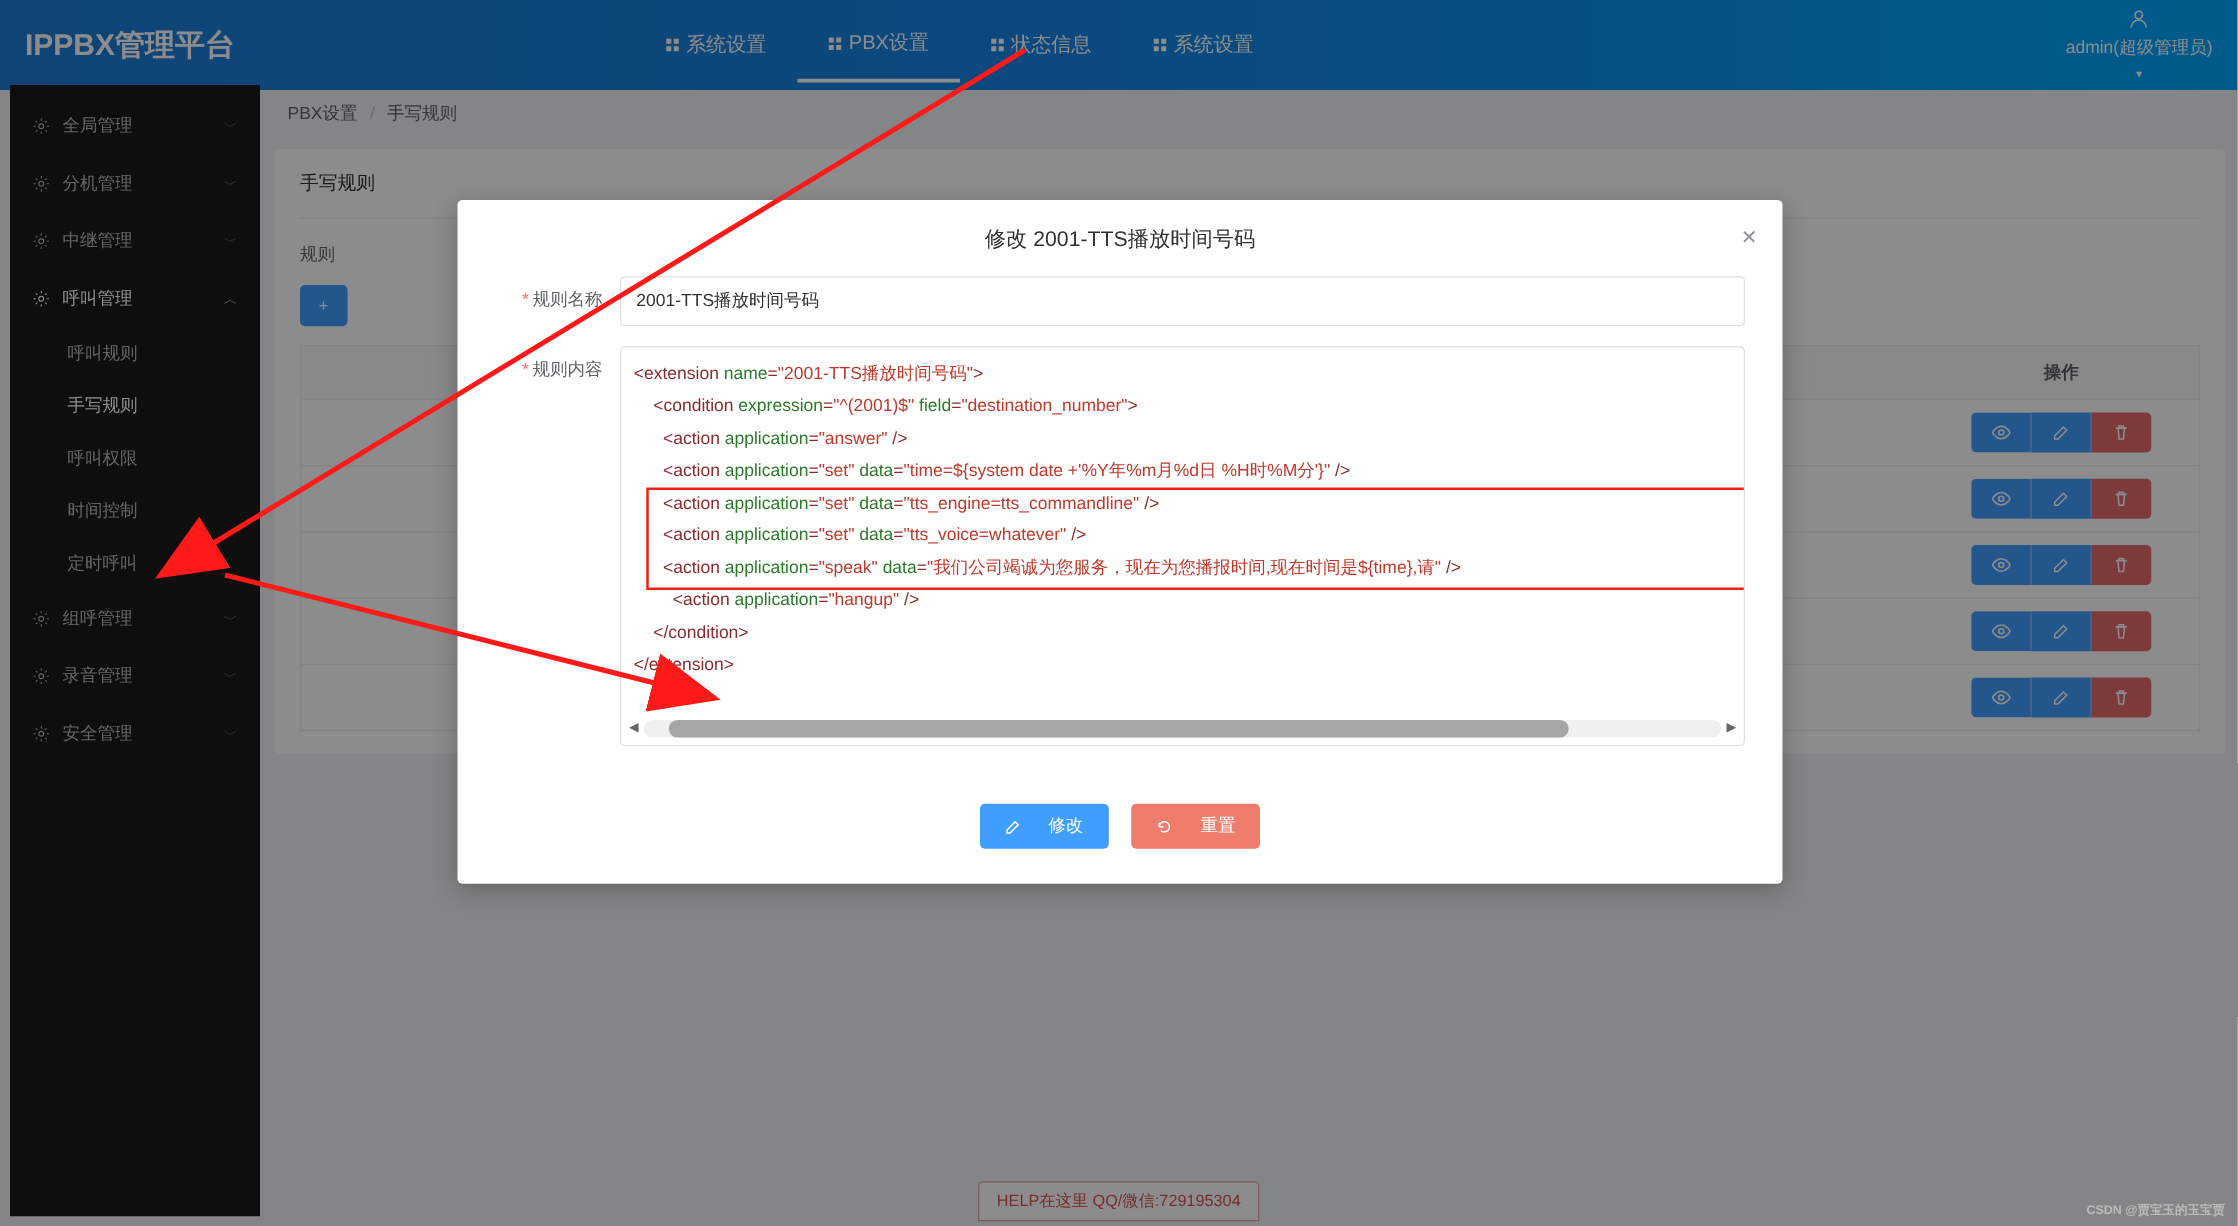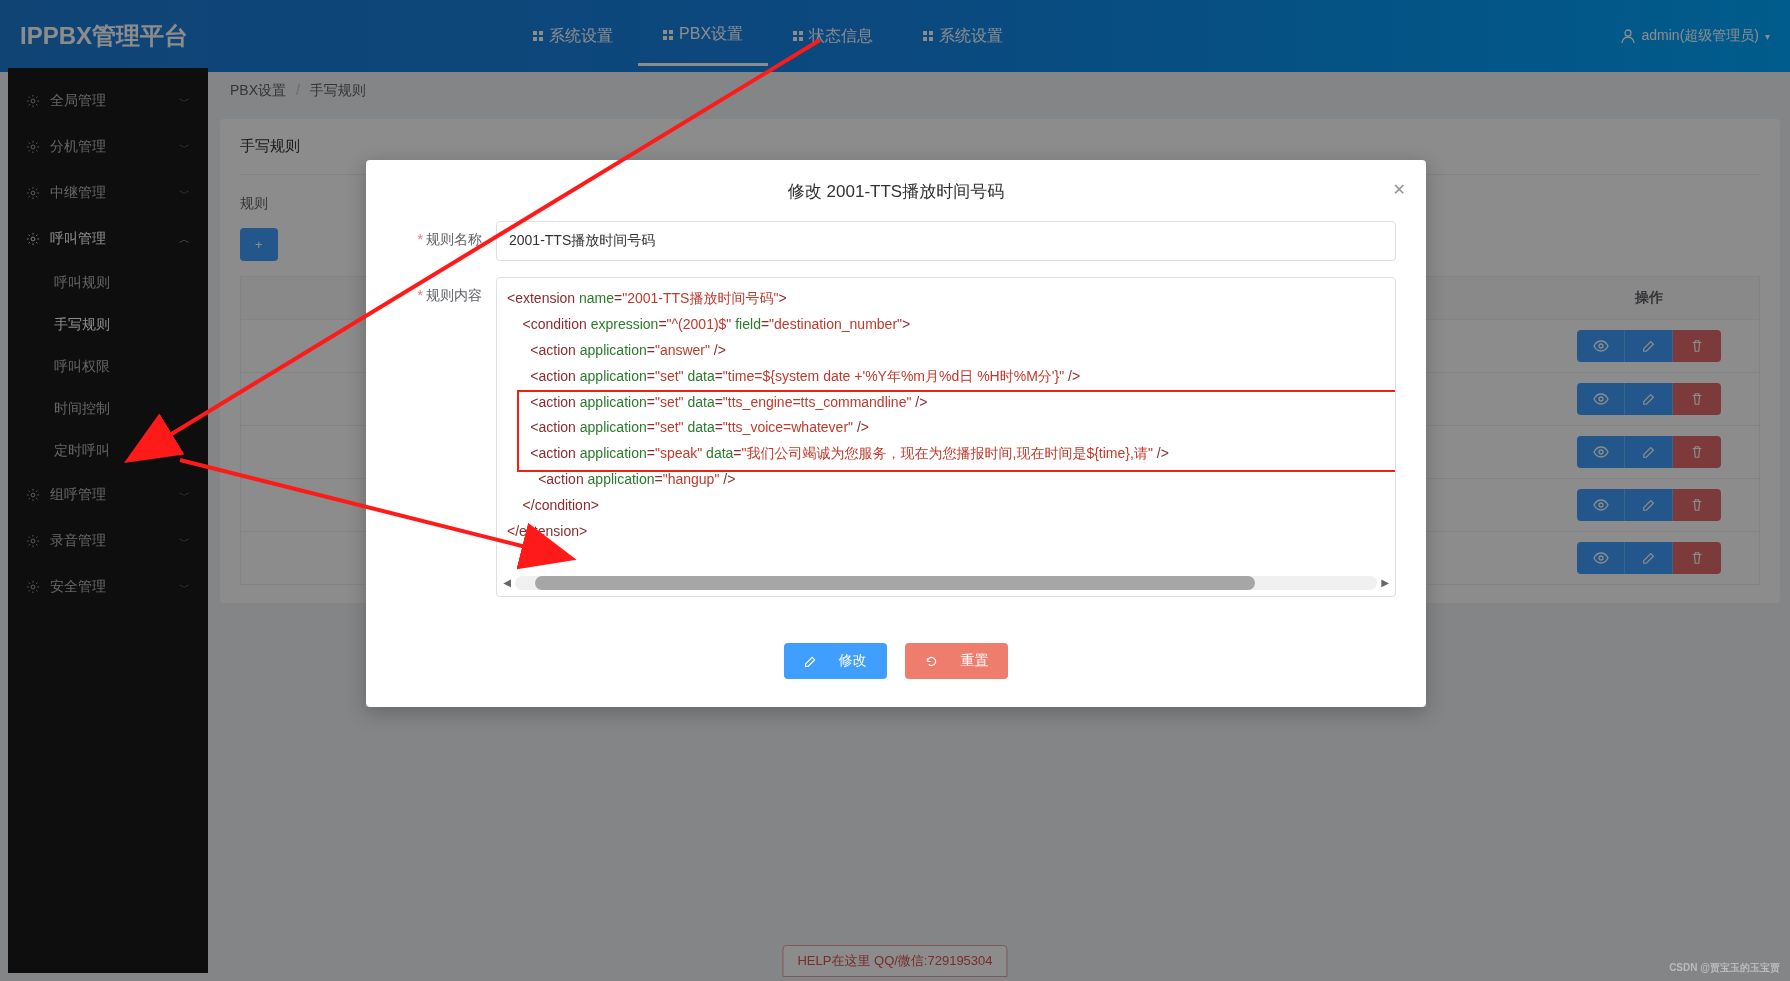--- a/index.html
+++ b/index.html
@@ -6,21 +6,21 @@
 body { background:#f0f2f5; overflow:hidden; width:1790px; height:981px; position:relative; }
 
 
 .topnav { height:72px; background:linear-gradient(90deg,#1e7cd6 0%,#1485e6 50%,#00a8ff 100%); display:flex; align-items:center; color:#fff; padding:0 20px; }
 .app-title { font-size:24px; font-weight:600; margin-right:40px; }
 .topnav-menu { display:flex; gap:0; margin-left:280px; }
 .topnav-item { display:flex; align-items:center; gap:6px; padding:0 25px; height:60px; cursor:pointer; font-size:16px; color:#fff; }
 .topnav-item.active { border-bottom:3px solid #fff; }
 .grid-icon { display:inline-grid; grid-template-columns:4px 4px; grid-template-rows:4px 4px; gap:2px; }
 .grid-icon span { background:#fff; }
-.user-area { margin-left:auto; display:flex; align-items:center; gap:6px; cursor:pointer; font-size:14px; }
+.user-area { margin-left:auto; display:flex; align-items:center; gap:6px; cursor:pointer; font-size:14px;flex-direction:column; }
 
 
 .sidebar { position:absolute; left:8px; top:68px; bottom:8px; width:200px; background:#1a1a1a; color:#b8b8b8; padding-top:10px; overflow-y:auto; }
 .sb-item { display:flex; align-items:center; padding:14px 18px; cursor:pointer; font-size:14px; gap:10px; }
 .sb-item.expanded { color:#fff; }
 .sb-sub { padding:12px 18px 12px 46px; cursor:pointer; font-size:14px; color:#b8b8b8; }
 .sb-sub.active { color:#fff; }
 .chev { margin-left:auto; font-size:11px; opacity:.6; }
 .gear-icon { width:14px; height:14px; }
 

